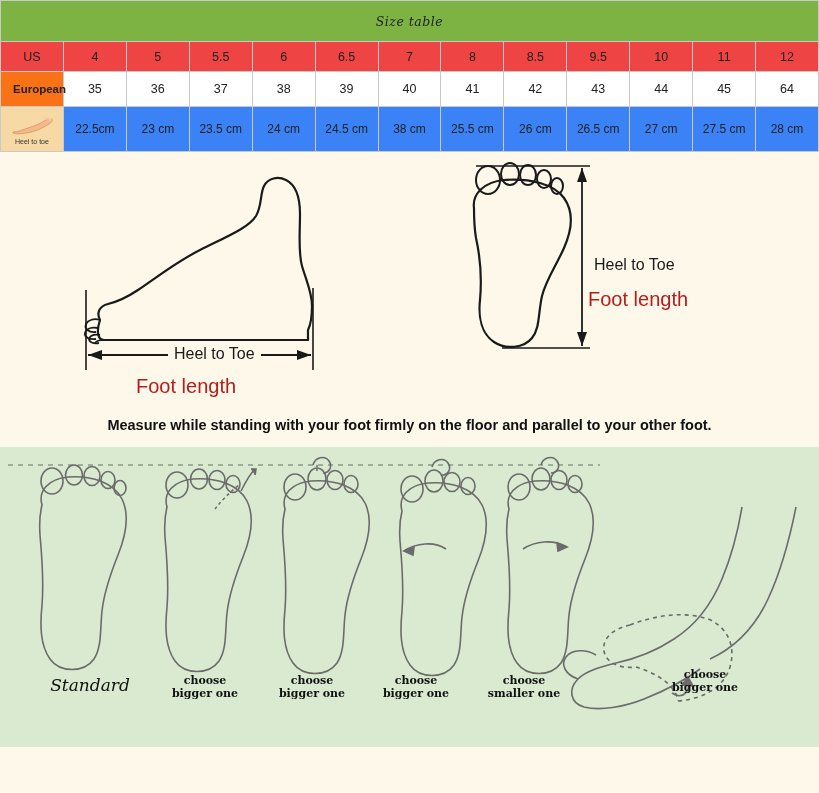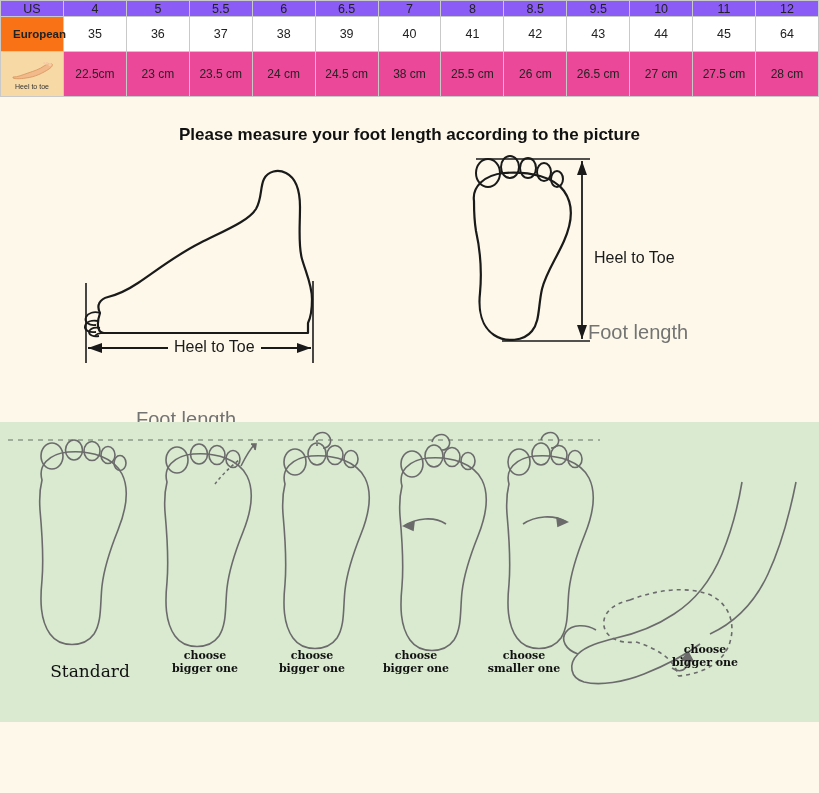--- a/index.html
+++ b/index.html
@@ -39,38 +39,38 @@
     background: #7cb342;
     color: #ffffff;
     height: 40px;
     font-family: "DejaVu Serif", serif;
     font-style: italic;
     font-size: 21px;
     letter-spacing: 0.5px;
     border: 1px solid #7cb342;
   }
   .row-head {
-    background: #8b5cf6;
-    font-weight: bold;
-    height: 16px;
+    background: #ef4444;
+    font-weight: bold;
+    height: 30px;
     font-size: 12.5px;
   }
   .row-eu td {
     height: 34px;
     background: #ffffff;
   }
   .row-eu td.label {
     background: #f97316;
     font-weight: bold;
     font-size: 11.5px;
     padding-left: 12px;
   }
   .row-cm td {
     height: 44px;
-    background: #ec4899;
+    background: #3b82f6;
     font-size: 12px;
   }
   .row-cm td.label {
     background: #f7d9a6;
     padding: 0;
     vertical-align: middle;
   }
   .foot-icon-cell {
     display: flex;
     flex-direction: column;
@@ -101,23 +101,22 @@
     margin-top: 8px;
   }
   .label-black {
     font-size: 16px;
     color: #1a1a1a;
     font-weight: normal;
     font-family: "Liberation Sans", sans-serif;
   }
   .label-orange {
     font-size: 20px;
-    color: #737373;
+    color: #b91c1c;
     font-family: "Liberation Sans", sans-serif;
-    margin-top: 40px;
   }
   .abs { position: absolute; }
 
   
   .measure-note {
     text-align: center;
     font-size: 14.5px;
     color: #111;
     font-weight: bold;
     margin-top: 2px;
@@ -145,20 +144,23 @@
     font-size: 17px;
   }
 </style>
 </head>
 <body>
 
 <div class="page">
 
   <table class="size-table">
     <tbody>
+        <tr>
+      <td class="title-cell" colspan="13">Size table</td>
+    </tr>
     <tr class="row-head">
       <td class="label" style="width:62px">US</td>
       <td>4</td>
       <td>5</td>
       <td>5.5</td>
       <td>6</td>
       <td>6.5</td>
       <td>7</td>
       <td>8</td>
       <td>8.5</td>
@@ -205,21 +207,20 @@
       <td>25.5 cm</td>
       <td>26 cm</td>
       <td>26.5 cm</td>
       <td>27 cm</td>
       <td>27.5 cm</td>
       <td>28 cm</td>
     </tr>
   </tbody>
     </table>
 
-  <div class="heading">Please measure your foot length according to the picture</div>
 
   <div class="diagram-area">
 
     <svg class="abs" style="left:60px; top:10px;" width="330" height="230" viewBox="0 0 330 230">
 
       <path d="M40 150 C36 142 40 136 48 134 C56 132 66 128 78 120
                C96 108 116 92 140 80 C168 66 188 58 196 46
                C202 36 200 24 204 16 C208 8 218 6 226 10
                C236 15 240 28 240 44 C240 64 238 82 242 96
                C246 110 252 122 252 136 C252 148 250 156 248 160
@@ -258,20 +259,21 @@
       <line x1="52" y1="188" x2="140" y2="188" stroke="#1a1a1a" stroke-width="1.6"></line>
 
       <line x1="132" y1="8" x2="132" y2="186" stroke="#1a1a1a" stroke-width="1.8"></line>
       <polygon points="132,8 127,22 137,22" fill="#1a1a1a"></polygon>
       <polygon points="132,186 127,172 137,172" fill="#1a1a1a"></polygon>
     </svg>
     <div class="abs label-black" style="left:594px; top:96px;">Heel to Toe</div>
     <div class="abs label-orange" style="left:588px; top:128px;">Foot length</div>
   </div>
 
+  <div class="measure-note">Measure while standing with your foot firmly on the floor and parallel to your other foot.</div>
 
   <div class="bottom">
     <svg width="819" height="300" viewBox="0 0 819 300">
 
       <line x1="8" y1="18" x2="600" y2="18" stroke="#8a9a86" stroke-width="1.4" stroke-dasharray="5,5"></line>
 
       <g stroke="#6b6b6b" stroke-width="1.6" fill="none">
 
         <g transform="translate(30,22)">
           <path d="M12 36 C8 22 18 10 38 8 C62 6 84 14 92 30 C100 46 96 66 88 86
@@ -350,21 +352,21 @@
                    C164 180 144 192 118 194" stroke-dasharray="4,4"></path>
           <path d="M70 118 C52 122 42 132 44 144 C46 156 60 162 76 160" stroke-dasharray="4,4"></path>
           <path d="M76 160 C96 166 116 178 118 194" stroke-dasharray="4,4"></path>
 
           <path d="M112 186 C124 194 132 182 128 170"></path>
           <polygon points="128,170 122,178 133,179" fill="#6b6b6b"></polygon>
         </g>
       </g>
     </svg>
 
-    <div class="caption standard" style="left:30px; top:240px; width:120px;">
+    <div class="caption standard" style="left:30px; top:229px; width:120px;font-style:italic;">
       <span>Standard</span>
     </div>
     <div class="caption" style="left:145px; top:228px; width:120px;">
       <span>choose</span><br>
       <span>bigger one</span>
     </div>
     <div class="caption" style="left:252px; top:228px; width:120px;">
       <span>choose</span><br>
       <span>bigger one</span>
     </div>

